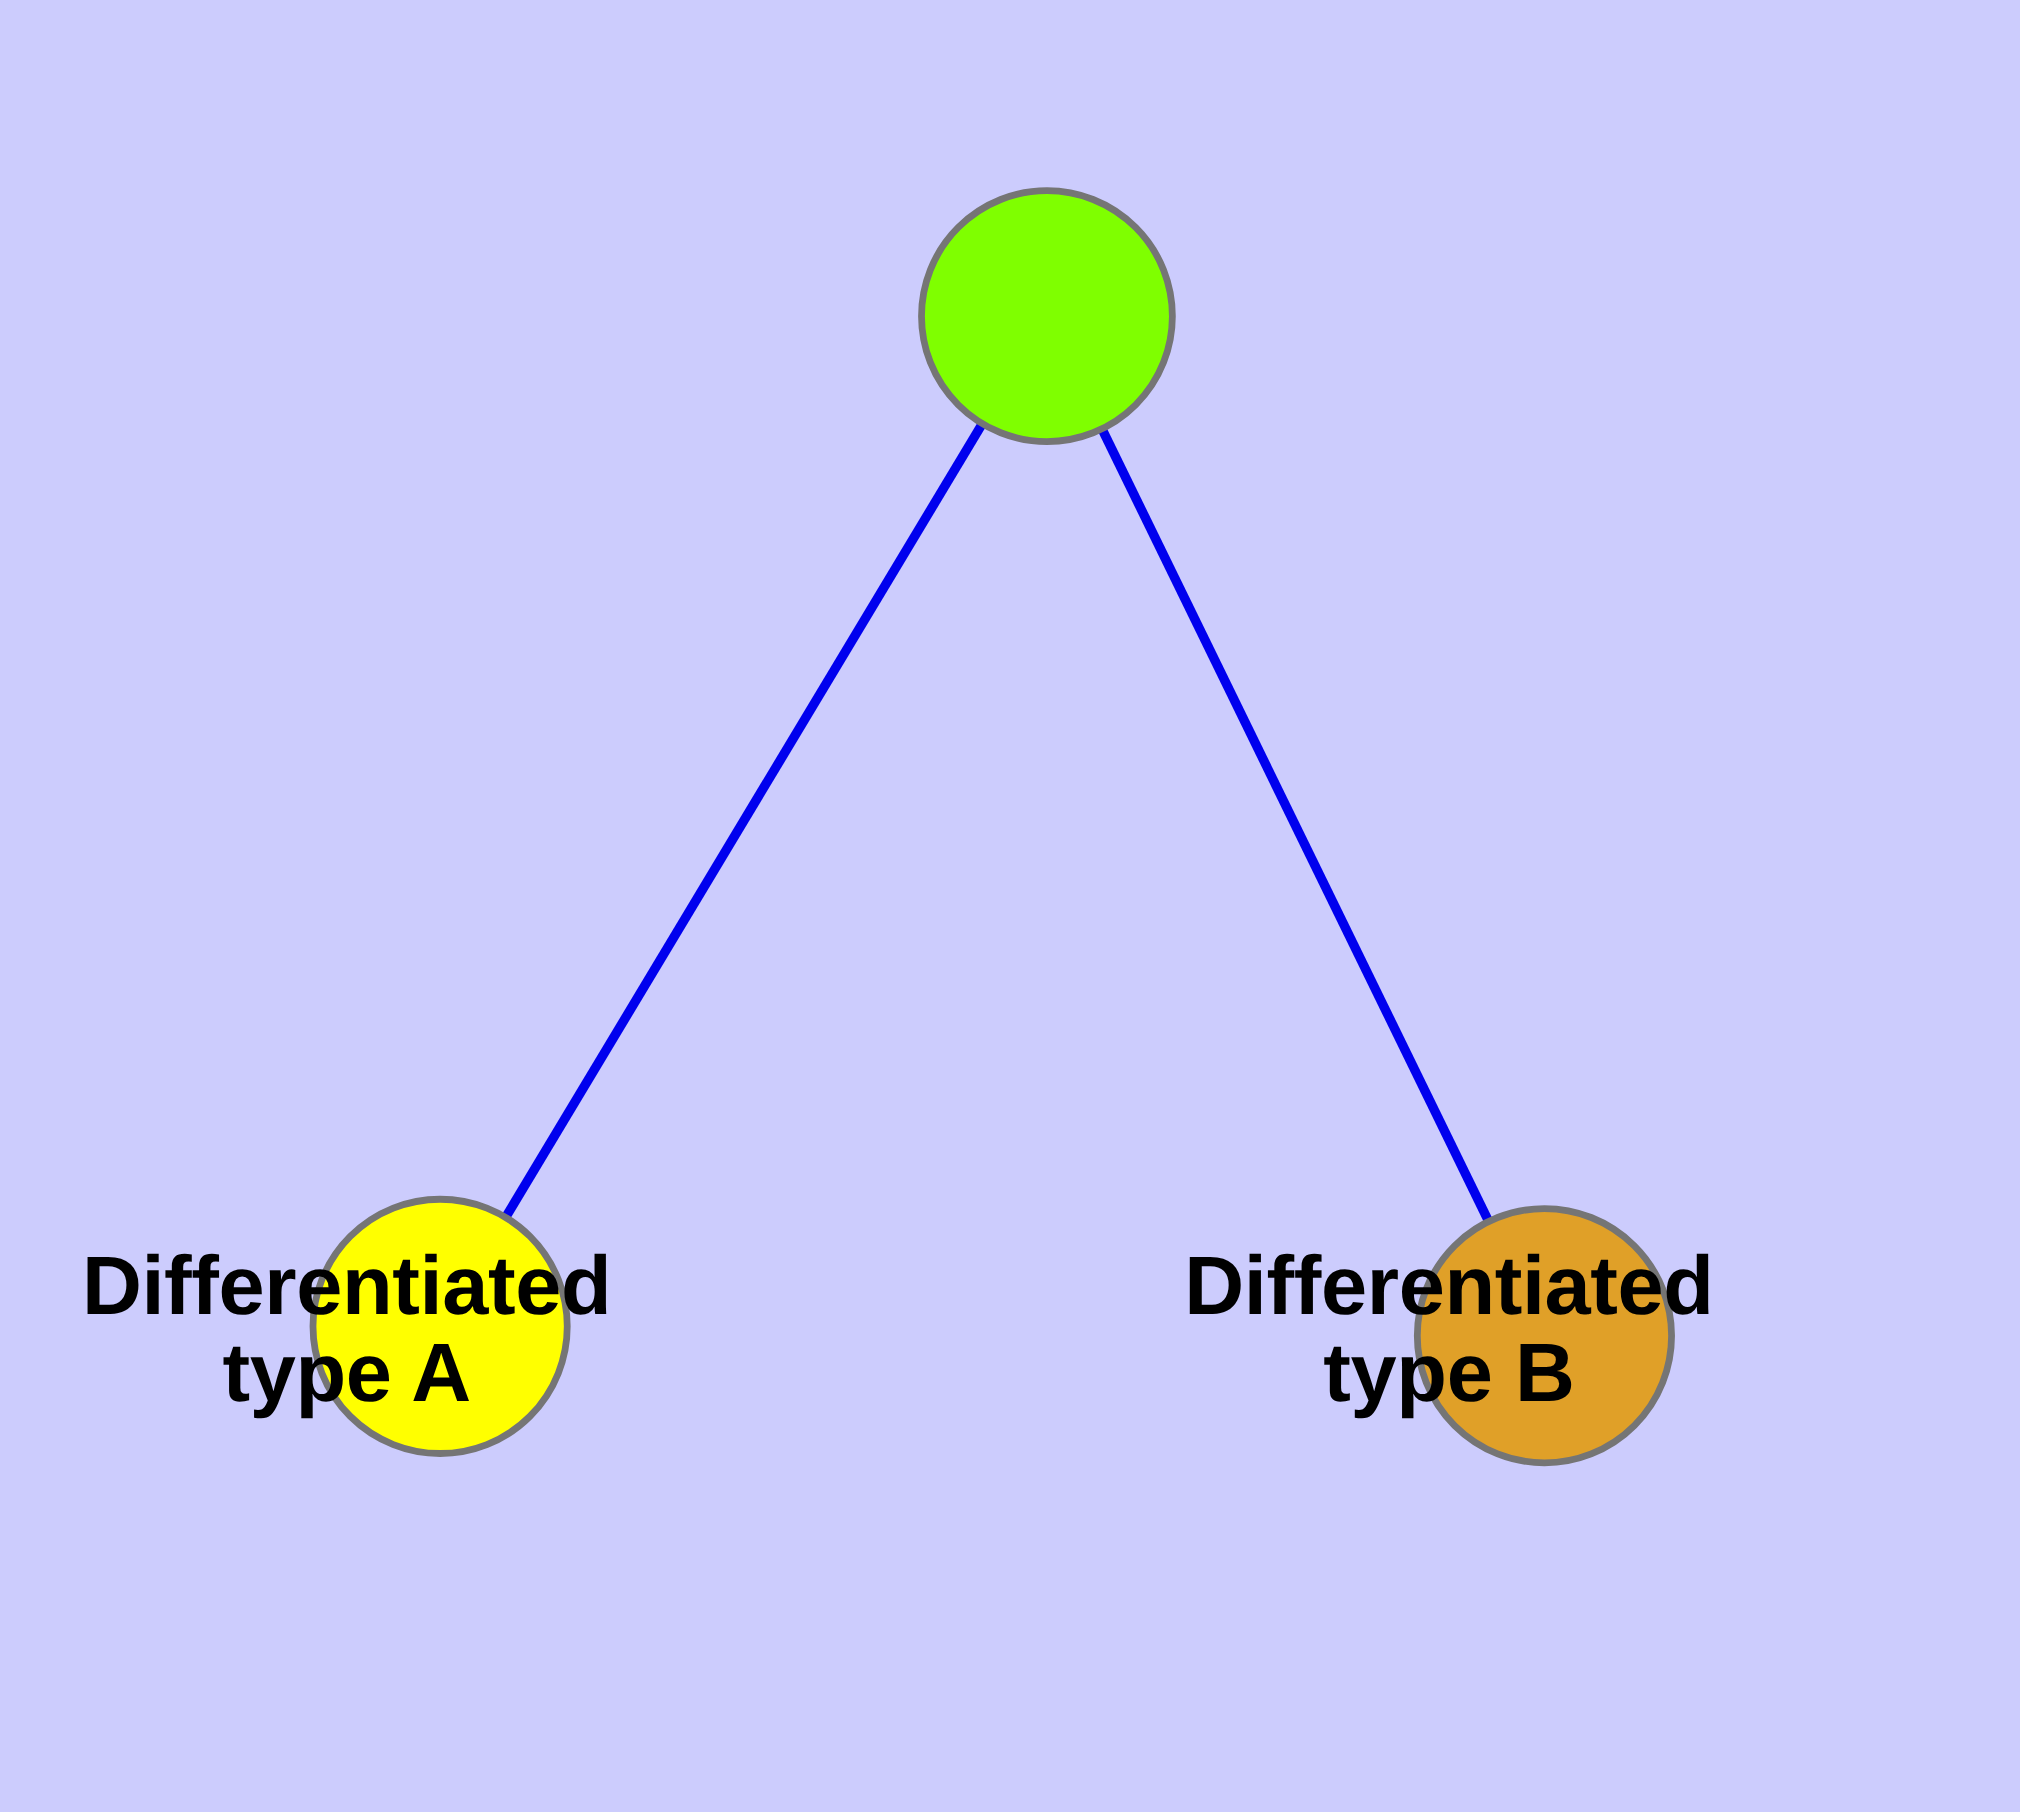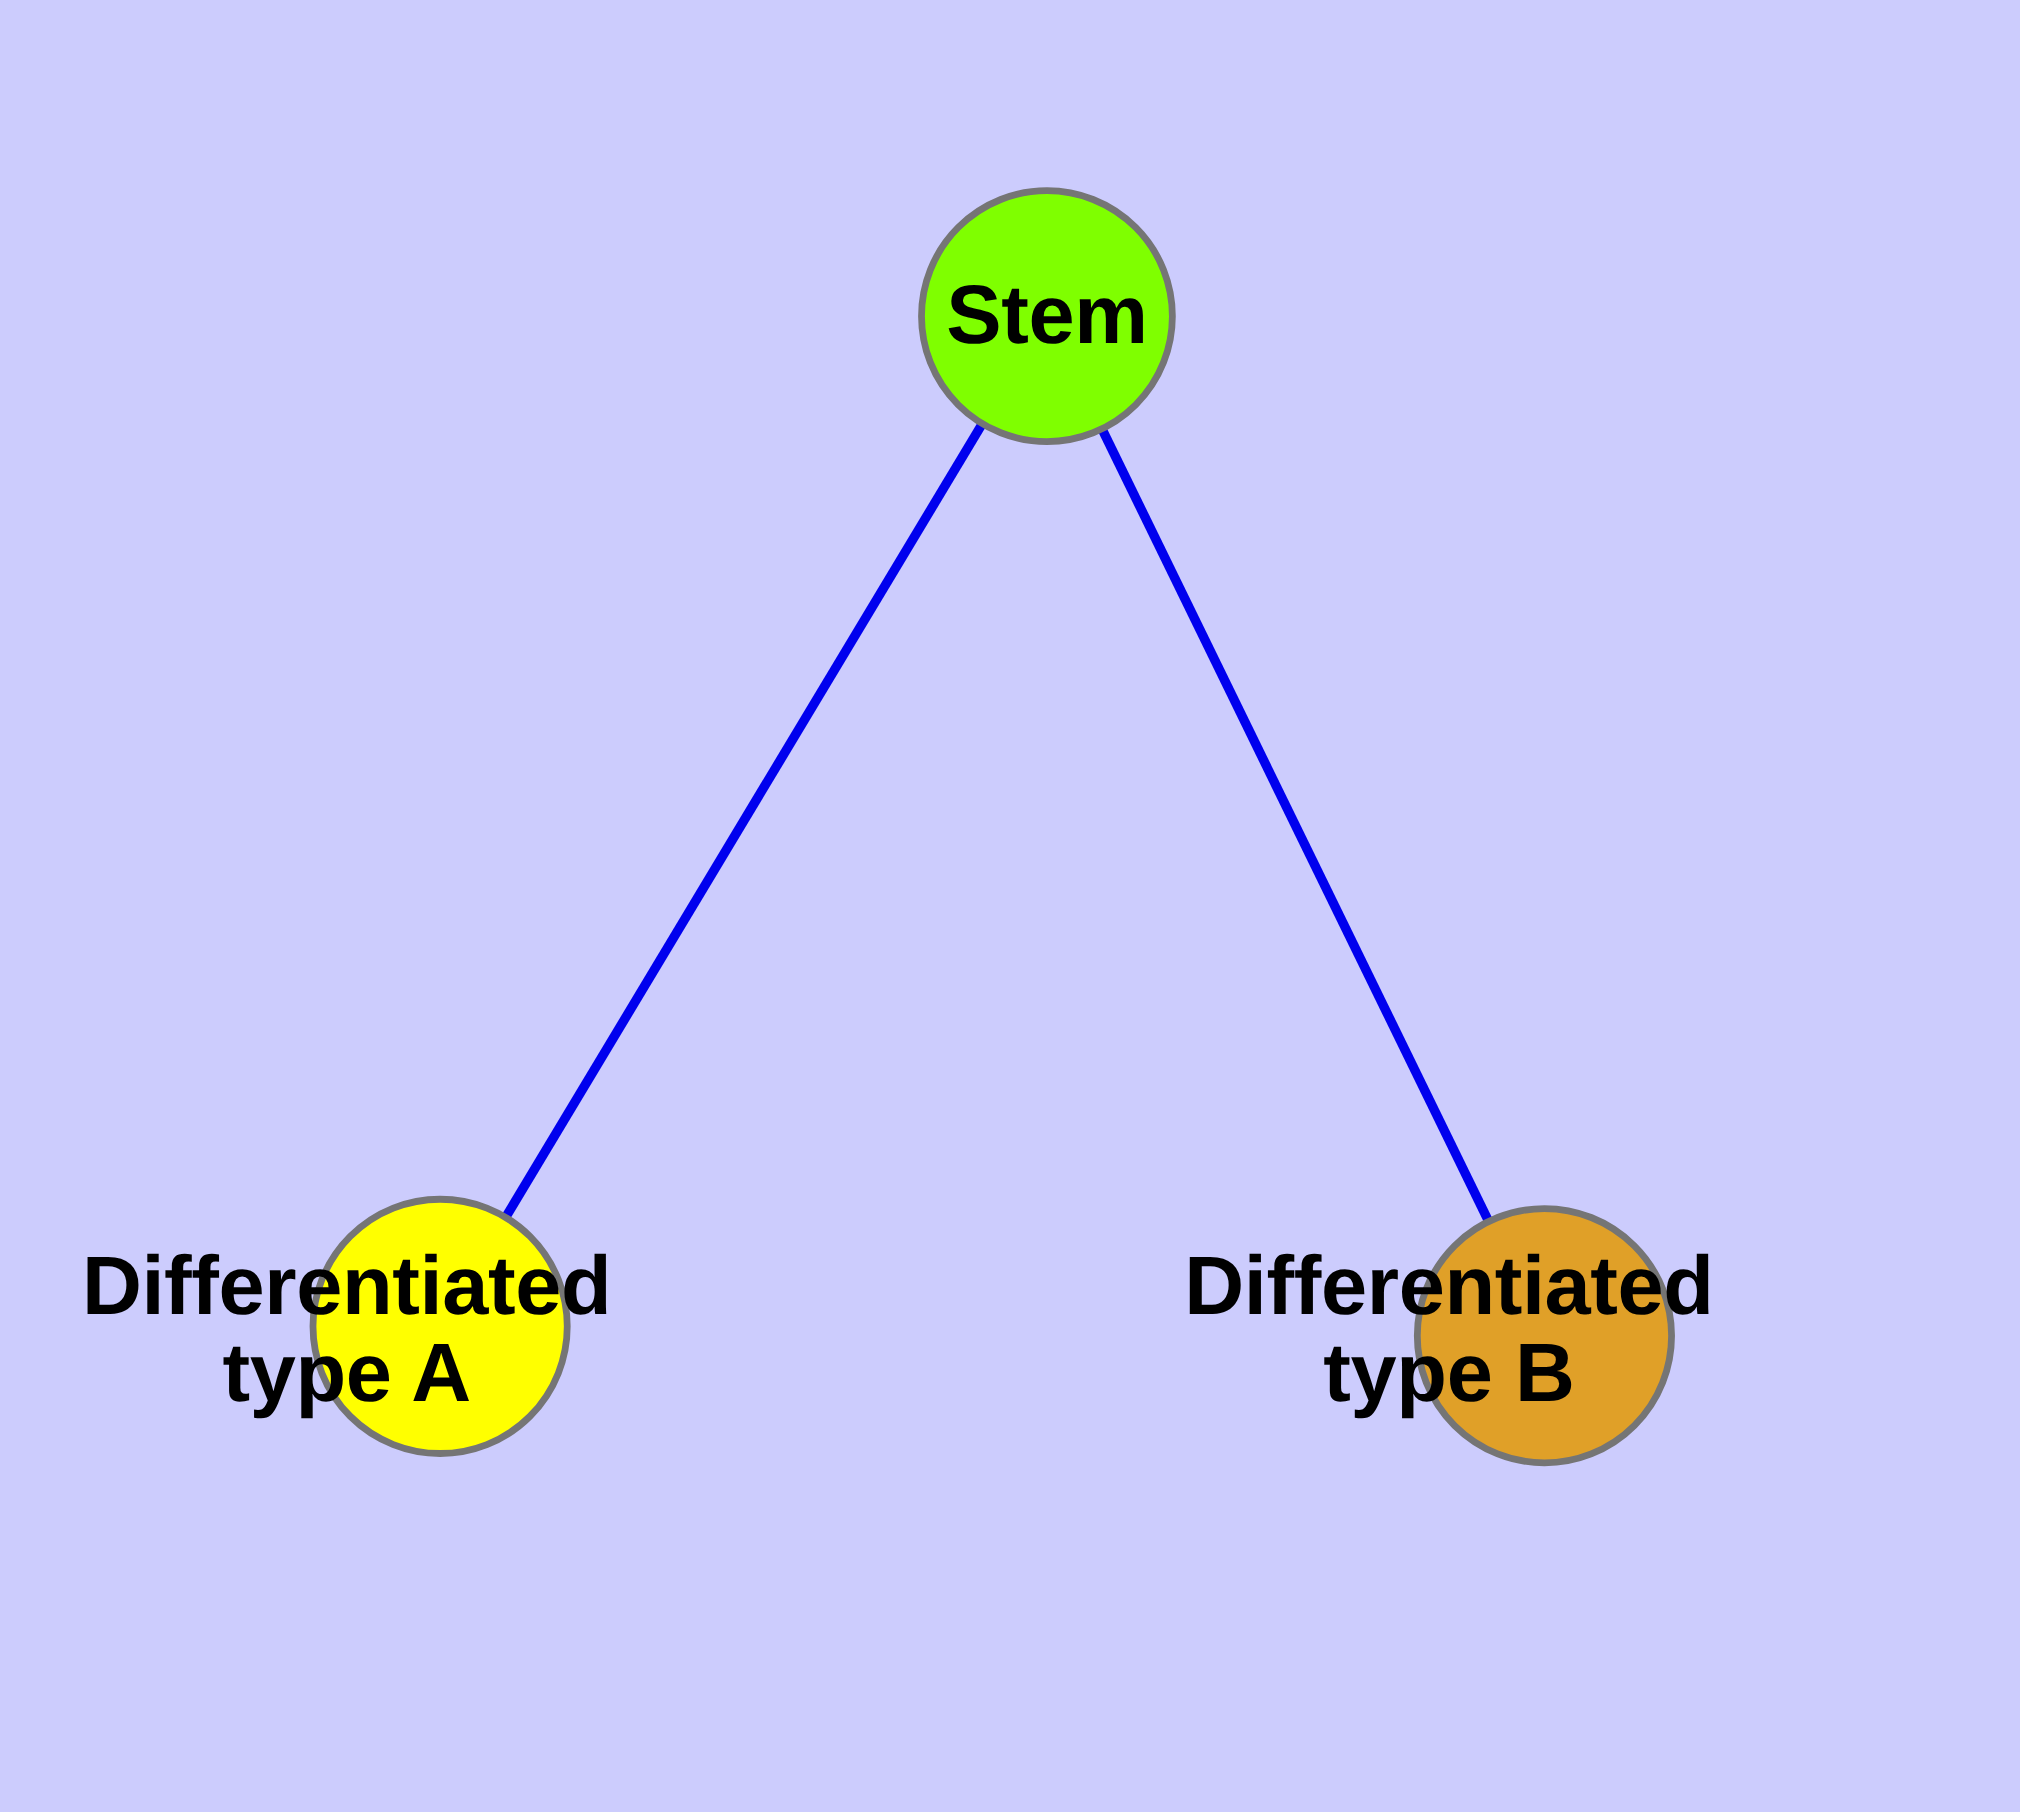--- a/index.html
+++ b/index.html
@@ -60,21 +60,20 @@
   <svg id="graph-svg" viewBox="0 0 2384 2138">
 
     <line class="graph-edge" x1="1235" y1="373" x2="519" y2="1565" stroke="#0000ee" stroke-width="11" stroke-linecap="butt"></line>
     <line class="graph-edge" x1="1235" y1="373" x2="1822" y2="1576" stroke="#0000ee" stroke-width="11" stroke-linecap="butt"></line>
 
     <circle class="graph-node" cx="1235" cy="373" r="148" fill="#7fff00" stroke="#757575" stroke-width="8"></circle>
     <circle class="graph-node" cx="519" cy="1565" r="150" fill="#ffff00" stroke="#757575" stroke-width="8"></circle>
     <circle class="graph-node" cx="1822" cy="1576" r="150" fill="#e0a028" stroke="#757575" stroke-width="8"></circle>
   </svg>
 
-  <div id="label-stem" class="node-label">Stem</div>
 
   <div id="label-diff-a" class="node-label">Differentiated
 type A</div>
 
   <div id="label-diff-b" class="node-label">Differentiated
 type B</div>
 
 </div>
 
 

